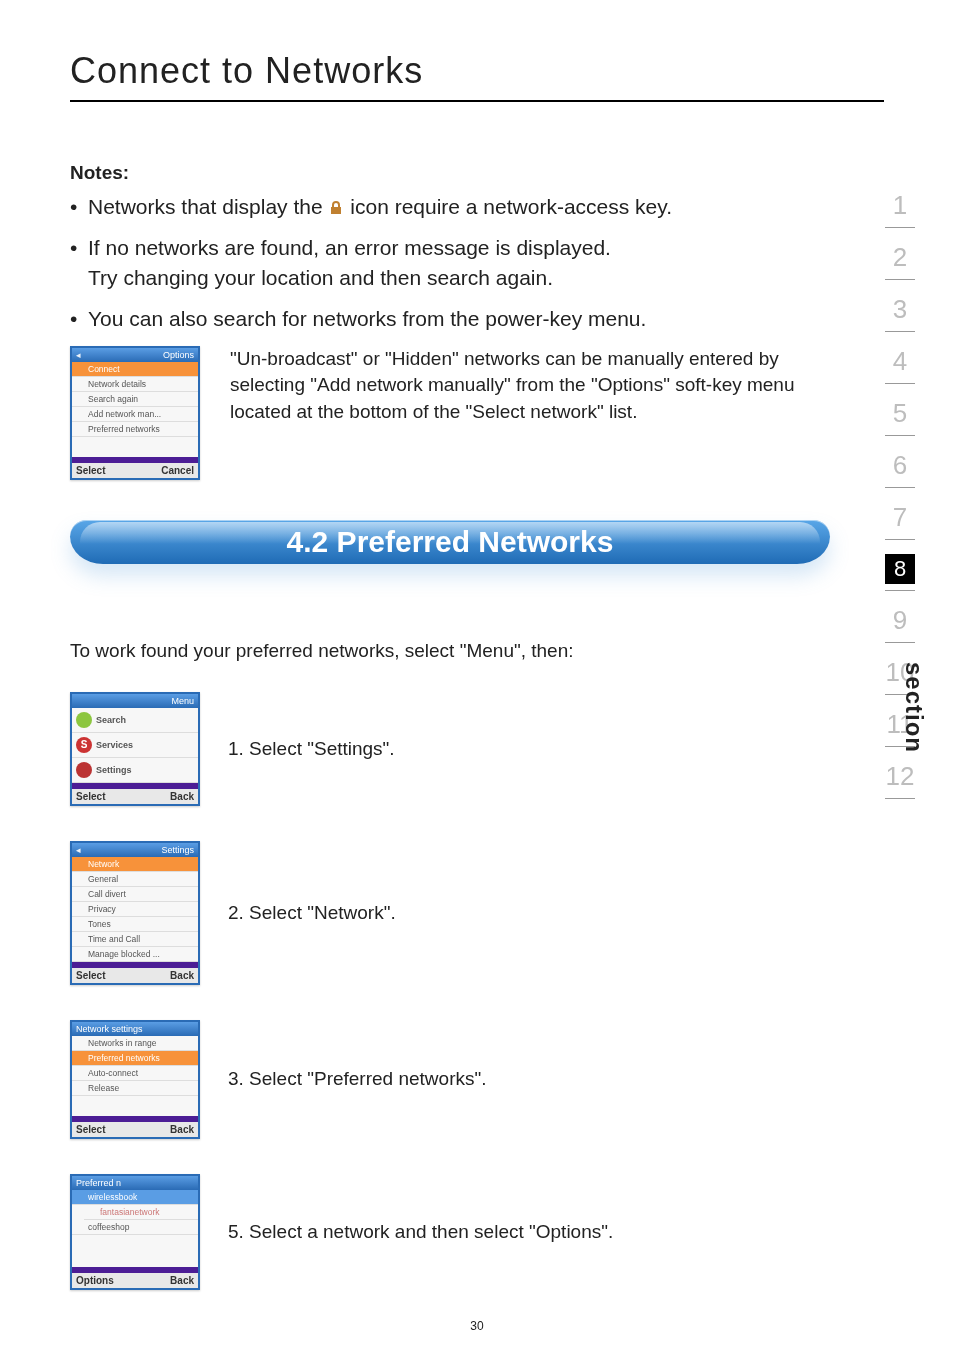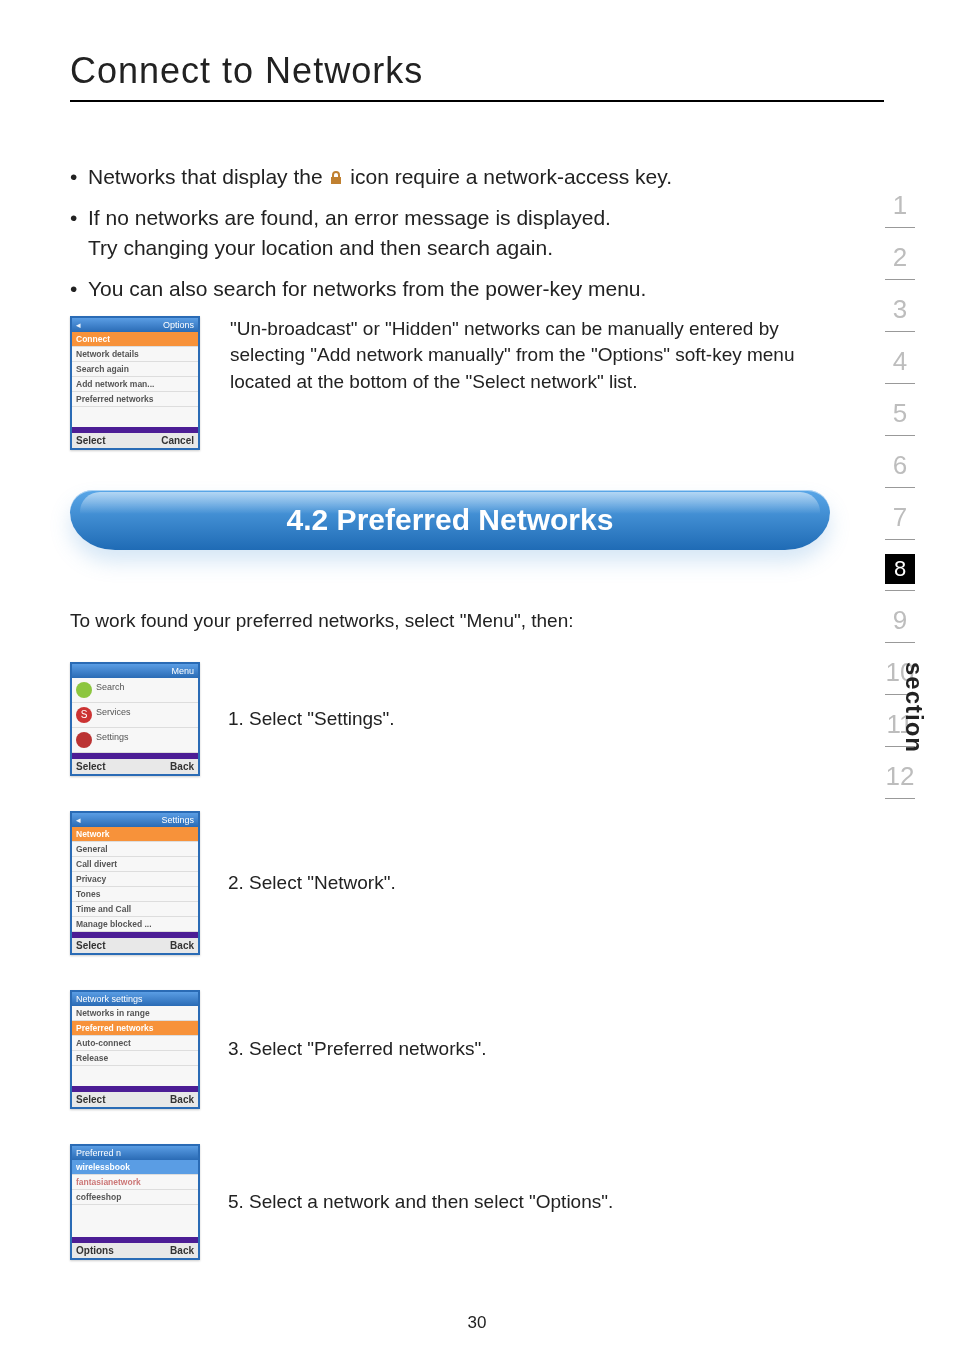--- a/index.html
+++ b/index.html
@@ -64,69 +64,69 @@
     background: linear-gradient(#5a9de4, #2a6bb5);
     color: #fff;
     font-size: 9px;
     padding: 2px 4px;
     display: flex;
     justify-content: space-between;
   }
   .thumb-header .left { opacity: 0.9; }
   .thumb-body { padding: 0; }
   .thumb-line {
-    padding: 2px 4px;
+    padding: 2px 16px;
     border-bottom: 1px solid #ddd;
     color: #555;
-    font-weight: bold;
+    font-weight: normal;
     font-size: 8.5px;
     white-space: nowrap;
     overflow: hidden;
   }
   .thumb-line.orange { background: #f7923a; color: #fff; }
   .thumb-line.blue-sel { background: #5a9de4; color: #fff; }
   .thumb-footer {
     background: #e8e8e8;
     border-top: 6px solid #4c1d95;
     display: flex;
     justify-content: space-between;
     padding: 2px 4px;
     font-size: 10px;
     color: #333;
     font-weight: bold;
   }
   .thumb-spacer { height: 20px; }
   .thumb-icon-row {
     display: flex;
-    align-items: flex-start;
+    align-items: center;
     gap: 4px;
     padding: 4px;
     border-bottom: 1px solid #ddd;
     font-size: 9px;
     color: #555;
-    font-weight: normal;
+    font-weight: bold;
   }
   .circle-icon {
     width: 16px; height: 16px; border-radius: 50%;
     display: inline-block;
   }
   .para-text {
     font-size: 19px;
     line-height: 1.4;
     flex: 1;
   }
   .banner-wrap {
     position: relative;
     margin: 30px 0 40px 0;
     height: 90px;
   }
   .banner {
     position: absolute;
     left: 0; right: 0; top: 10px;
-    height: 60px;
+    height: 44px;
     background: linear-gradient(#5aa7e8, #1f6bb5);
     border-radius: 30px 30px 60px 60px / 30px 30px 50px 50px;
     display: flex;
     align-items: center;
     justify-content: center;
     box-shadow: 0 12px 20px rgba(90,160,220,0.25), inset 0 1px 0 rgba(255,255,255,0.5);
   }
   .banner .highlight {
     position: absolute;
     top: 2px; left: 10px; right: 10px; height: 22px;
@@ -188,32 +188,33 @@
     font-weight: bold;
     writing-mode: vertical-rl;
     letter-spacing: 1px;
     font-family: "Arial Narrow", Arial, sans-serif;
   }
   .page-num {
     position: absolute;
     bottom: 30px;
     left: 0; right: 0;
     text-align: center;
-    font-size: 17px;
+    font-size: 12px;
     margin-top: 18px;
   }
   .lock-svg { fill: #c08030; }
 </style>
 </head>
 <body>
 
 <h1 class="page-title">Connect to Networks</h1>
 <hr class="title-rule">
 
 <div style="max-width:720px;">
+  <div class="notes-heading">Notes:</div>
   <ul class="bullet-list">
     <li class="bullet-item">
       <span>Networks that display the</span>
       <span class="lock-icon">
         <svg viewBox="0 0 16 16" class="lock-svg">
             <path d="M4 7V5a4 4 0 118 0v2h1v7H3V7h1zm2 0h4V5a2 2 0 10-4 0v2z"></path>
           </svg>
       </span>
       <span>icon require a network-access key.</span>
     </li>
@@ -327,21 +328,21 @@
   <div class="step-text">3. Select "Preferred networks".</div>
 </div>
 
 <div class="step-row">
   <div class="thumb">
     <div class="thumb-header" style="justify-content:flex-start;">
         <span>Preferred n</span>
       </div>
     <div class="thumb-body">
       <div class="thumb-line blue-sel">wirelessbook</div>
-      <div class="thumb-line" style="color:#c77;">fantasianetwork</div>
+      <div class="thumb-line" style="color:#c77;margin-left:12px;">fantasianetwork</div>
       <div class="thumb-line">coffeeshop</div>
       <div class="thumb-spacer" style="height:32px;"></div>
     </div>
     <div class="thumb-footer">
         <span>Options</span>
         <span>Back</span>
       </div>
   </div>
   <div class="step-text">5. Select a network and then select "Options".</div>
 </div>

